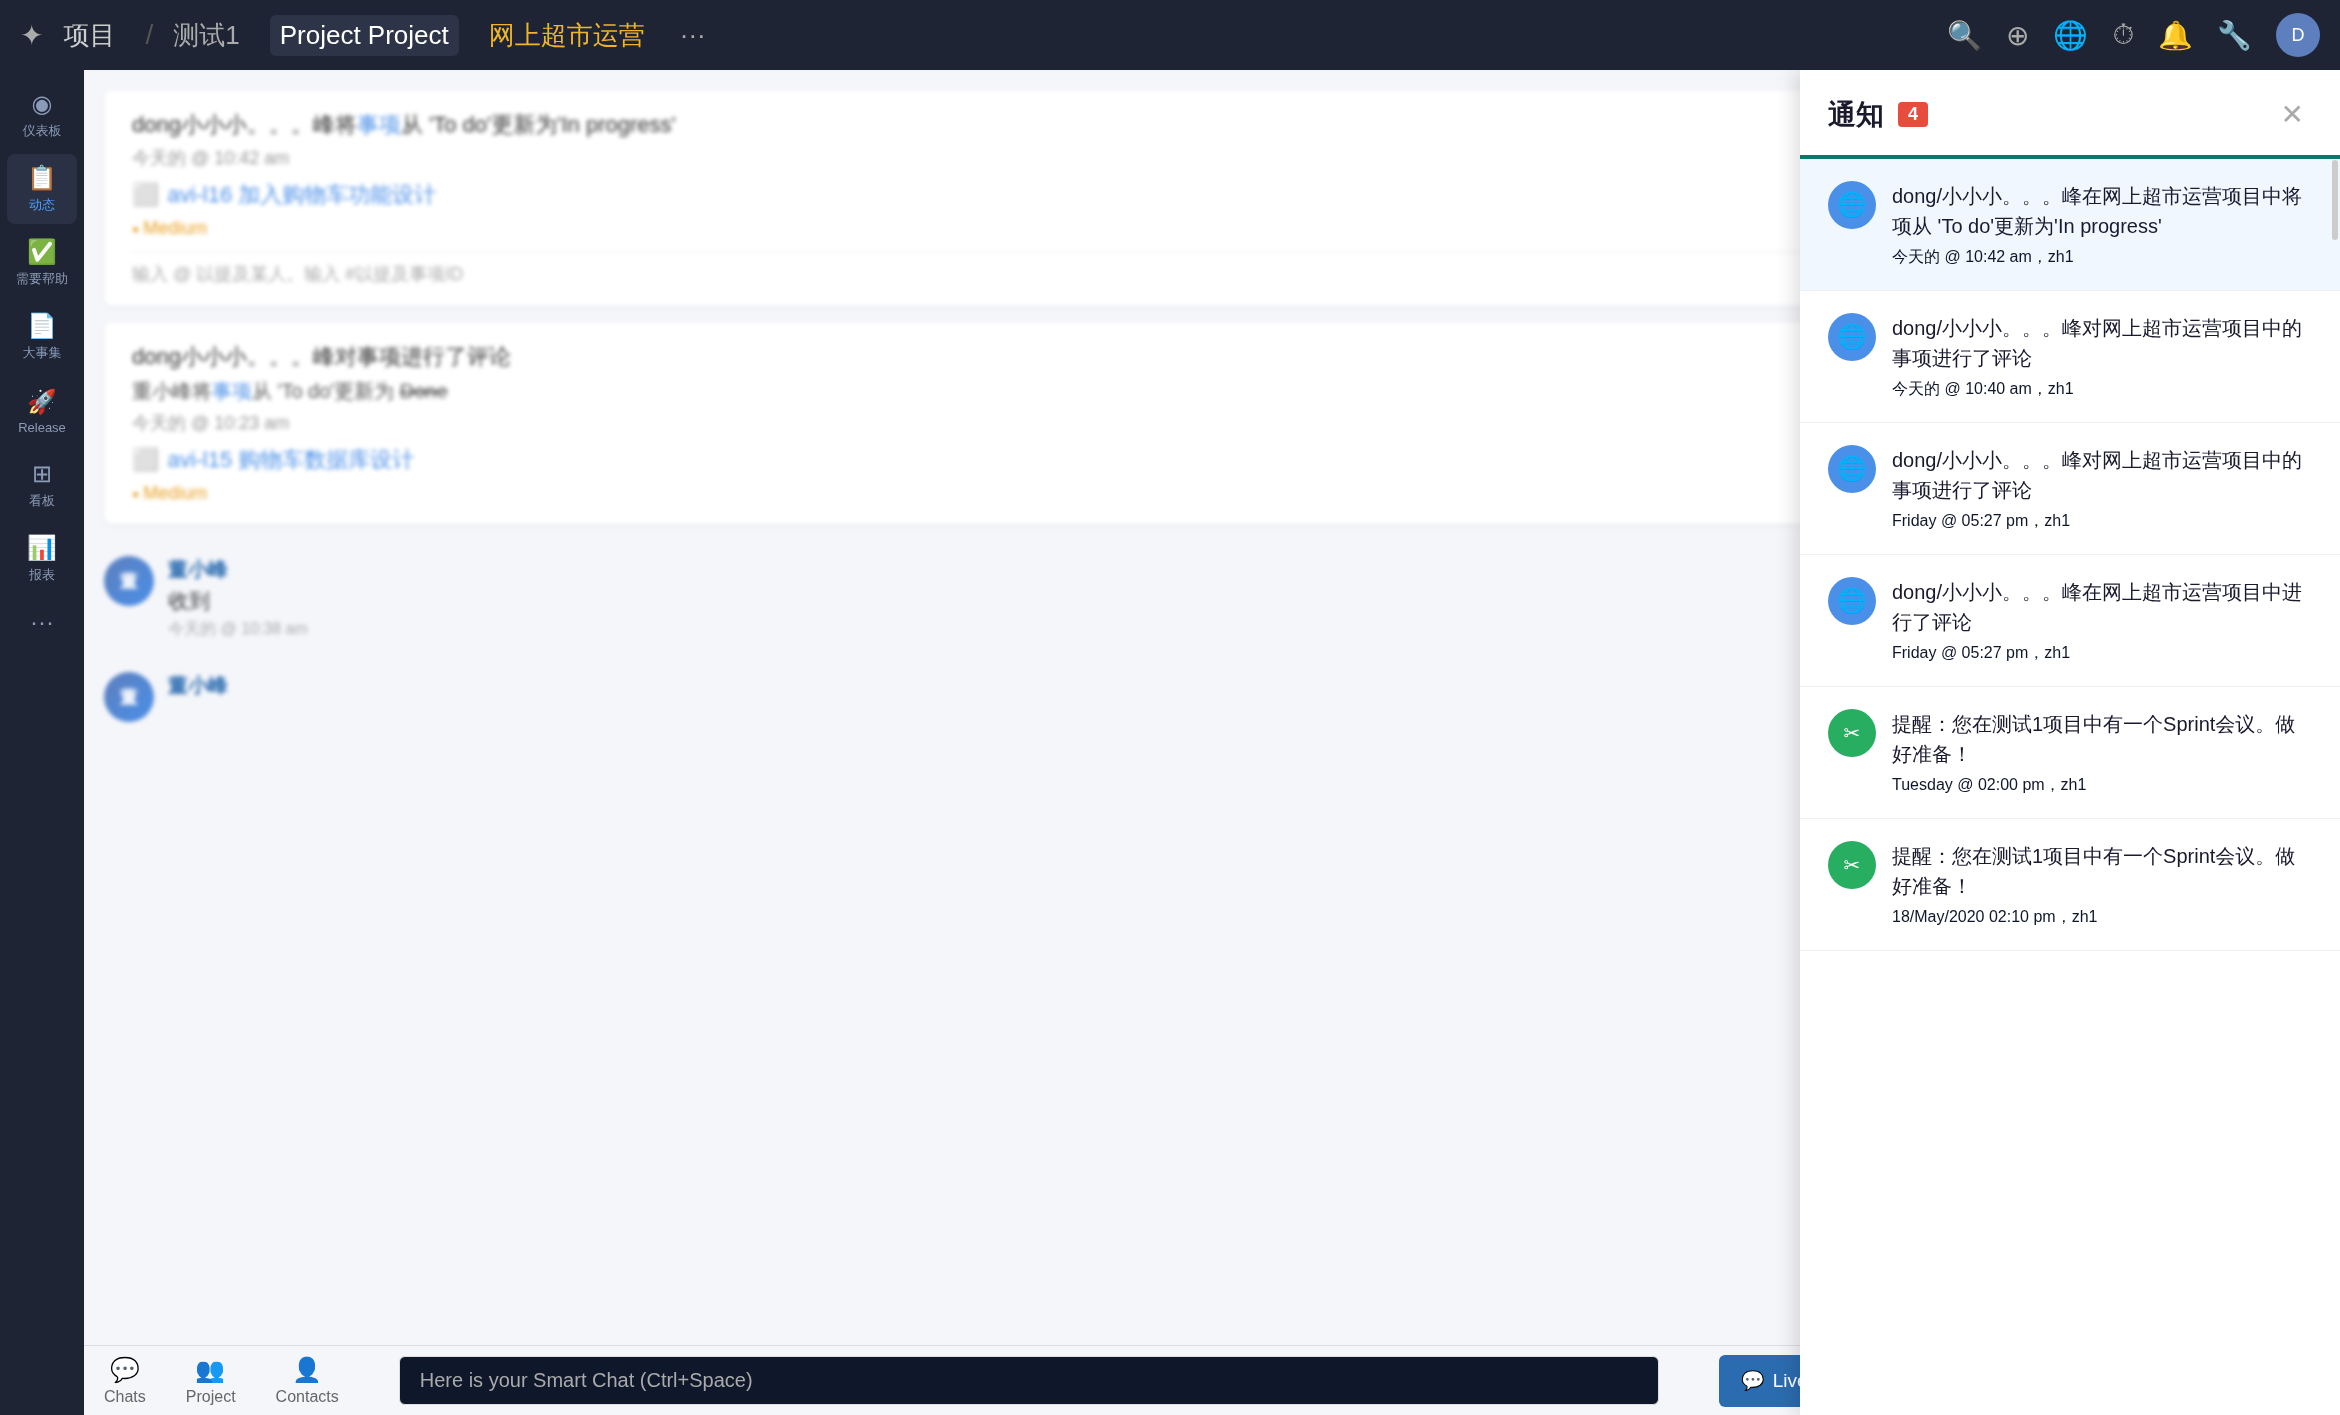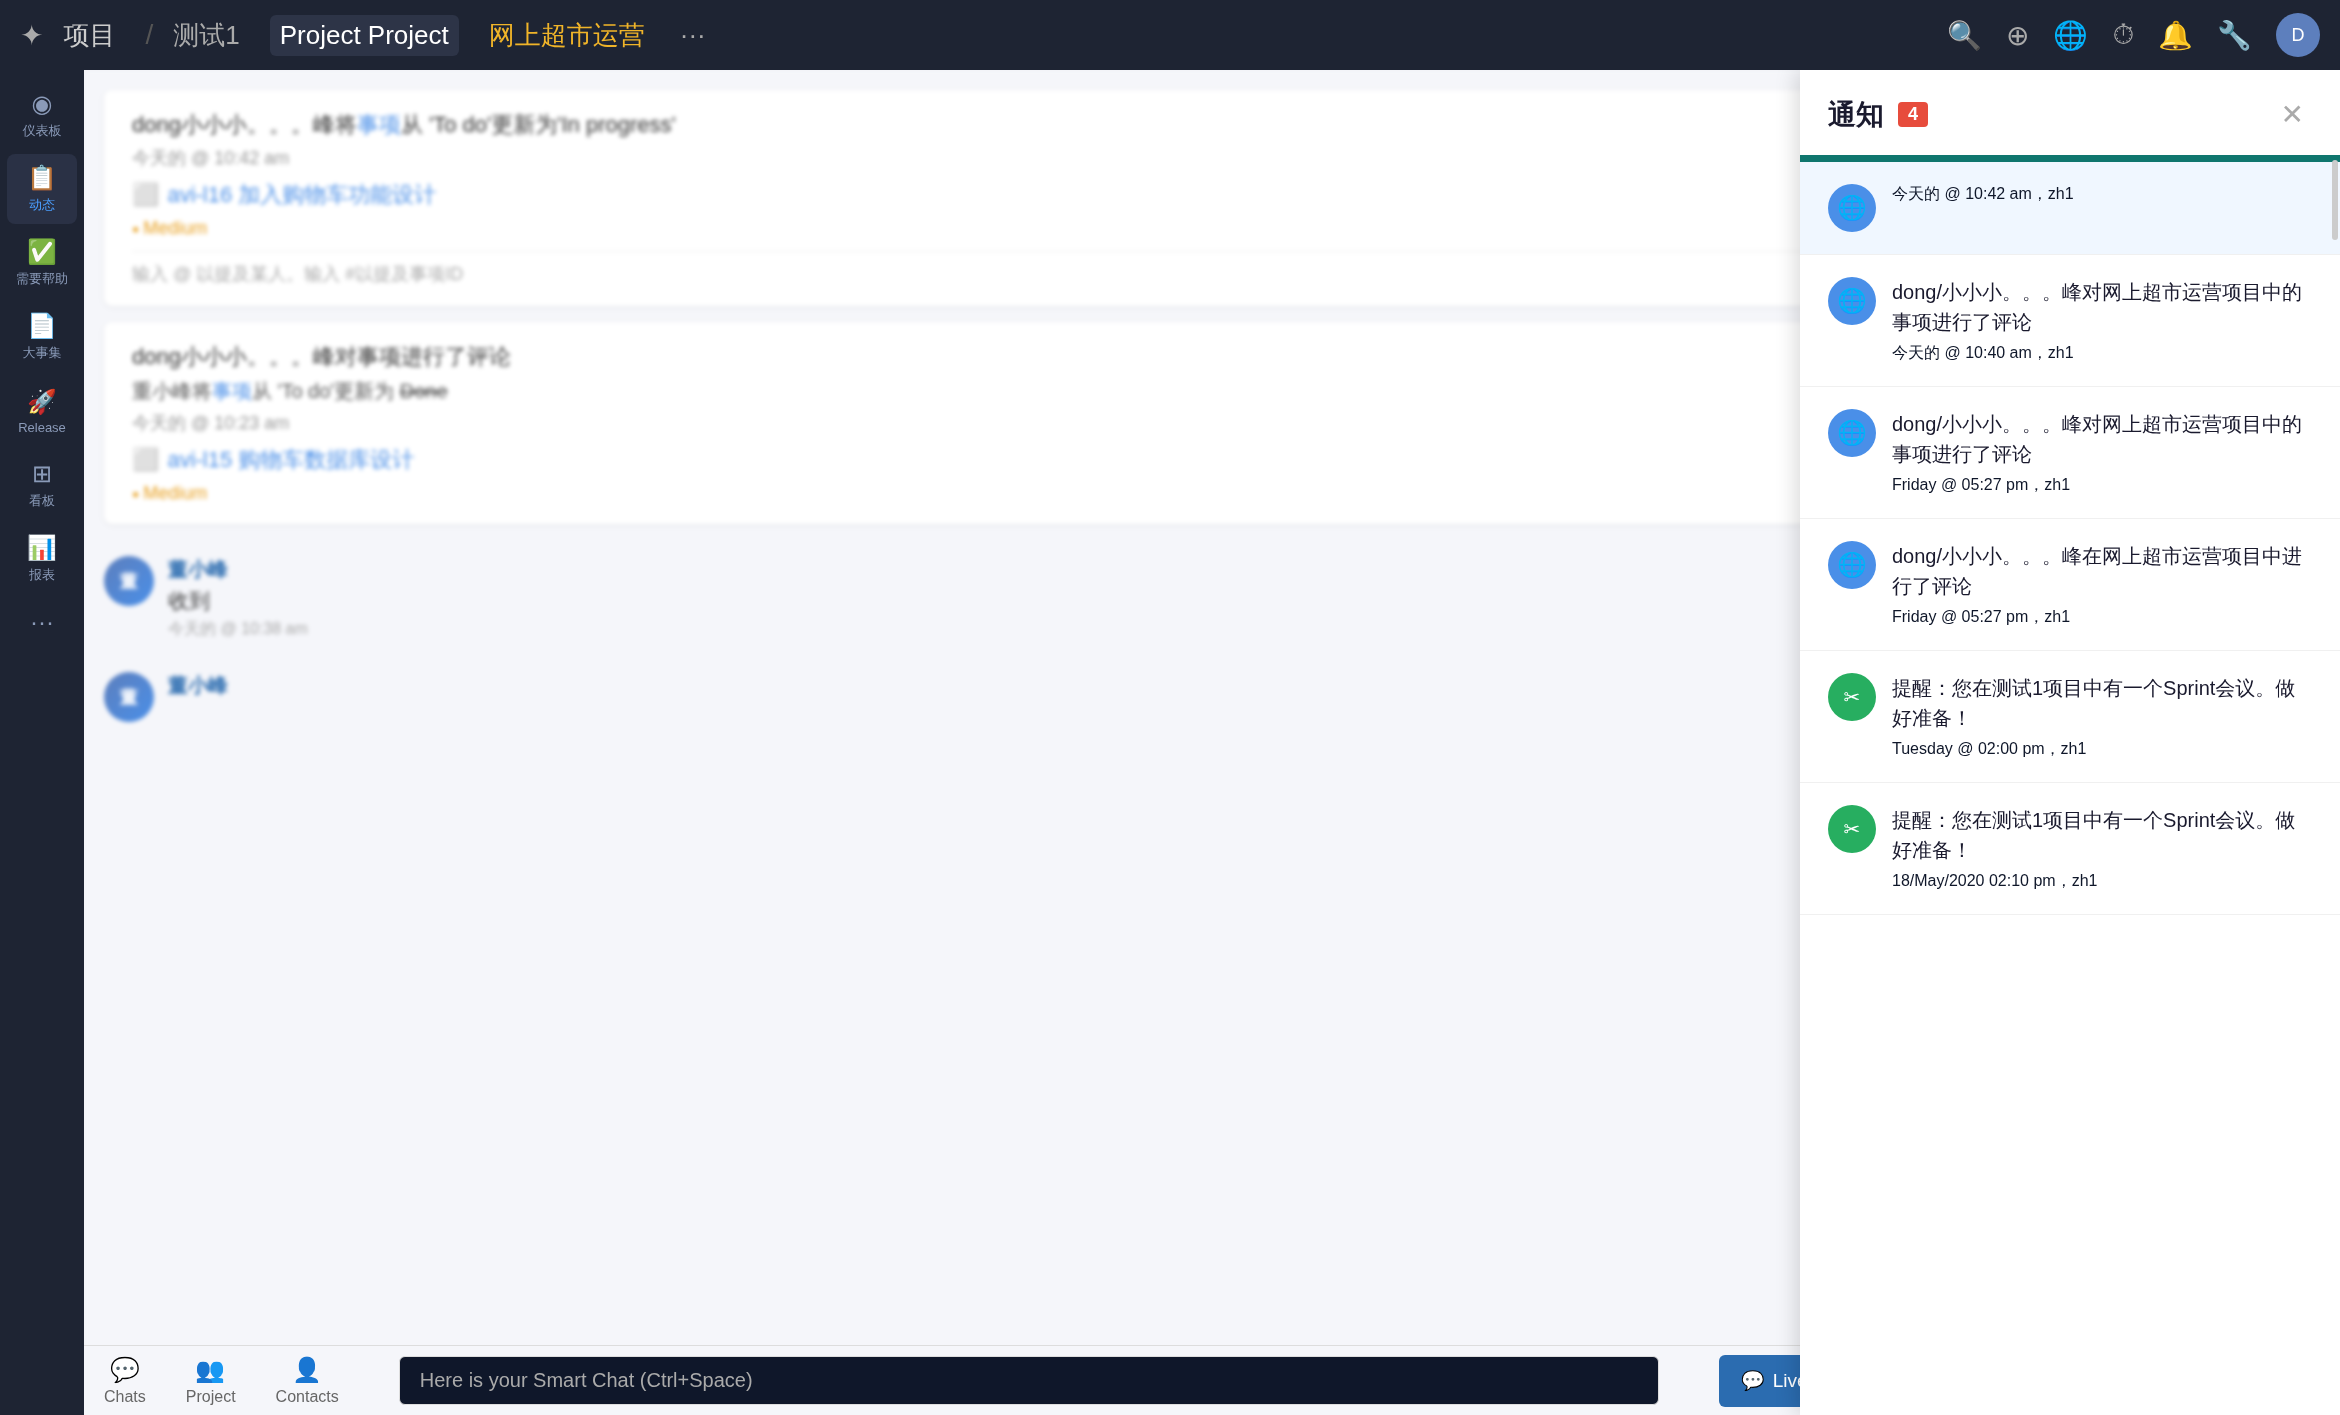--- a/index.html
+++ b/index.html
@@ -80,21 +80,21 @@
     
     .notification-panel {
       position: absolute; top: 0; right: 0; width: 540px; bottom: 0;
       background: white;
       box-shadow: -4px 0 20px rgba(0,0,0,0.15);
       z-index: 200;
       display: flex; flex-direction: column;
     }
     .notif-header {
       padding: 24px 28px 20px; display: flex; align-items: center; gap: 14px;
-      border-bottom: 7px solid #0f766e;
+      border-bottom: 4px solid #0f766e;
     }
     .notif-title { font-size: 28px; font-weight: 700; color: #1a1a2e; }
     .notif-badge {
       background: #e74c3c; color: white; font-size: 18px; font-weight: 700;
       padding: 2px 10px; border-radius: 4px; min-width: 30px; text-align: center;
     }
     .notif-close {
       margin-left: auto; color: #aaa; font-size: 28px; cursor: pointer; padding: 4px 8px;
     }
     .notif-list { flex: 1; overflow-y: auto; }
@@ -266,20 +266,21 @@
     <div class="notif-header">
       <span class="notif-title">通知</span>
       <span class="notif-badge">4</span>
       <span class="notif-close">✕</span>
     </div>
     <div class="notif-list">
 
       <div class="notif-item active">
         <div class="notif-avatar notif-avatar-globe">🌐</div>
         <div class="notif-content">
+          <div class="notif-text">dong/小小小。。。峰在网上超市运营项目中将项从 'To do'更新为'In progress'</div>
           <div class="notif-time">今天的 @ 10:42 am，zh1</div>
         </div>
       </div>
 
       <div class="notif-item">
         <div class="notif-avatar notif-avatar-globe">🌐</div>
         <div class="notif-content">
           <div class="notif-text">dong/小小小。。。峰对网上超市运营项目中的事项进行了评论</div>
           <div class="notif-time">今天的 @ 10:40 am，zh1</div>
         </div>

